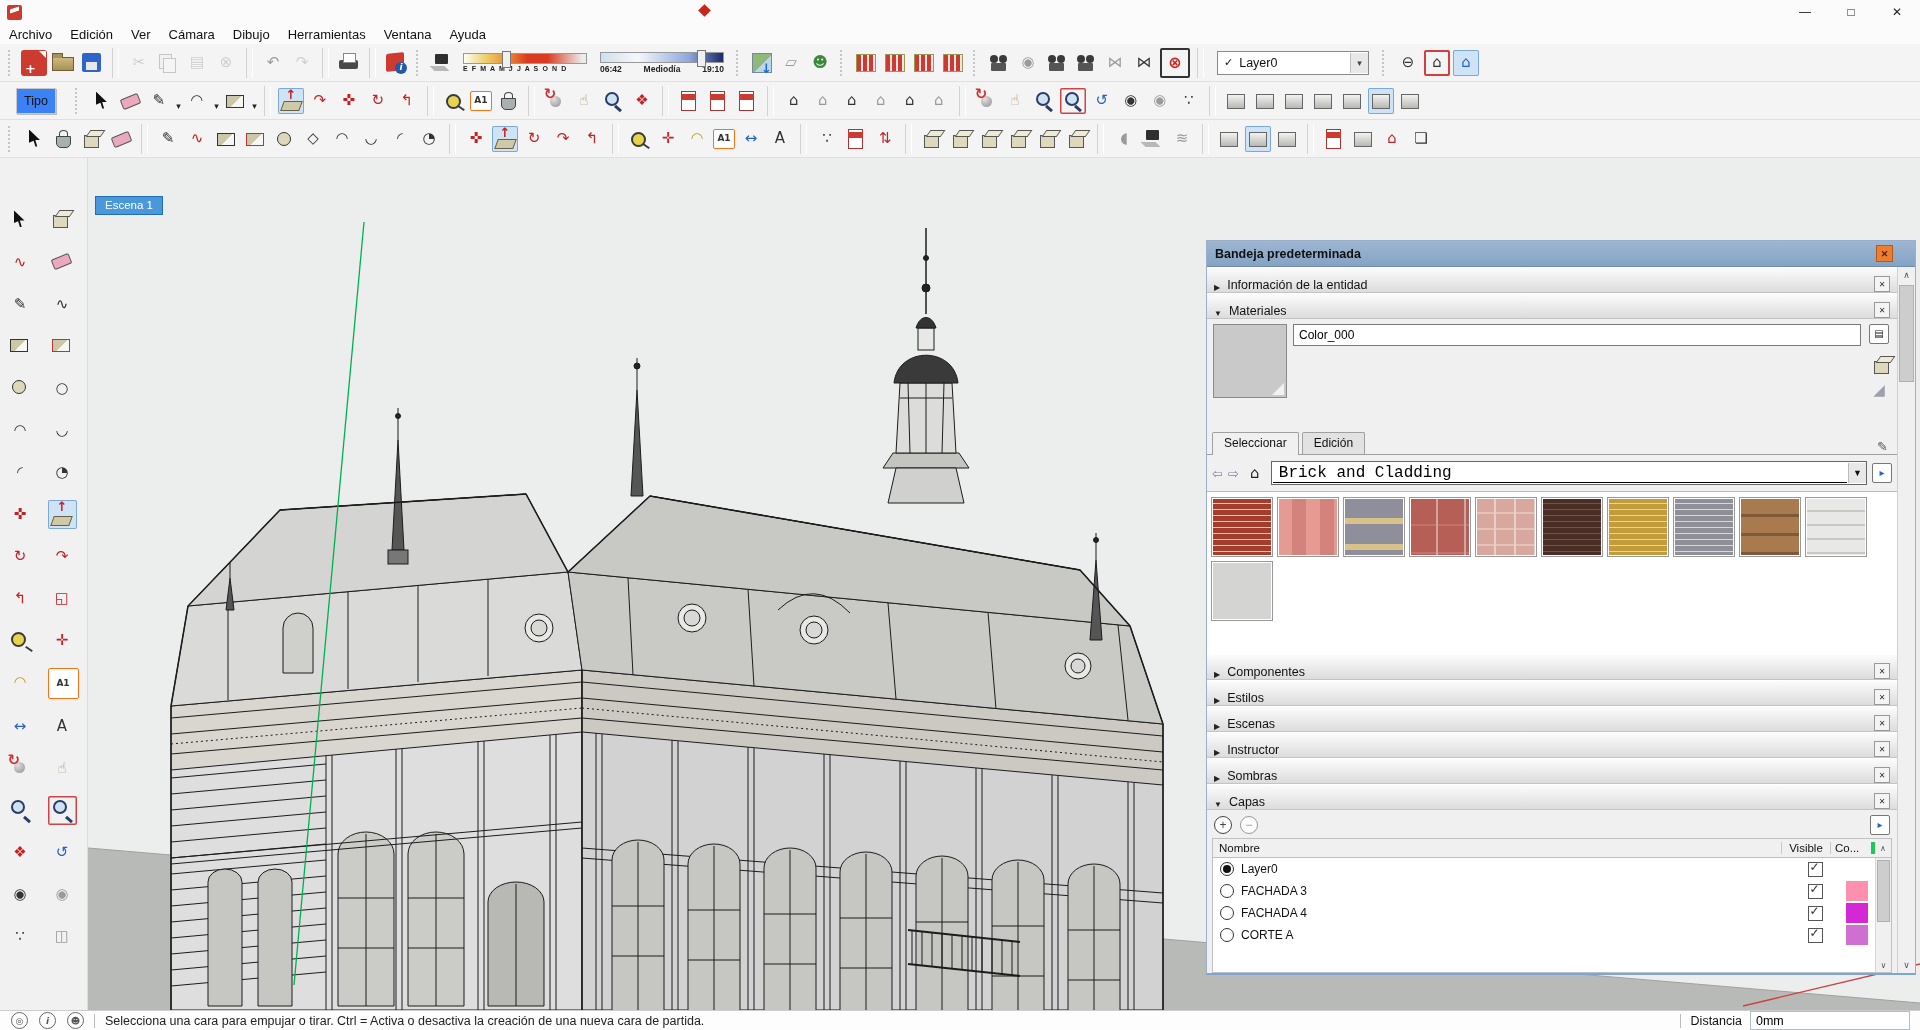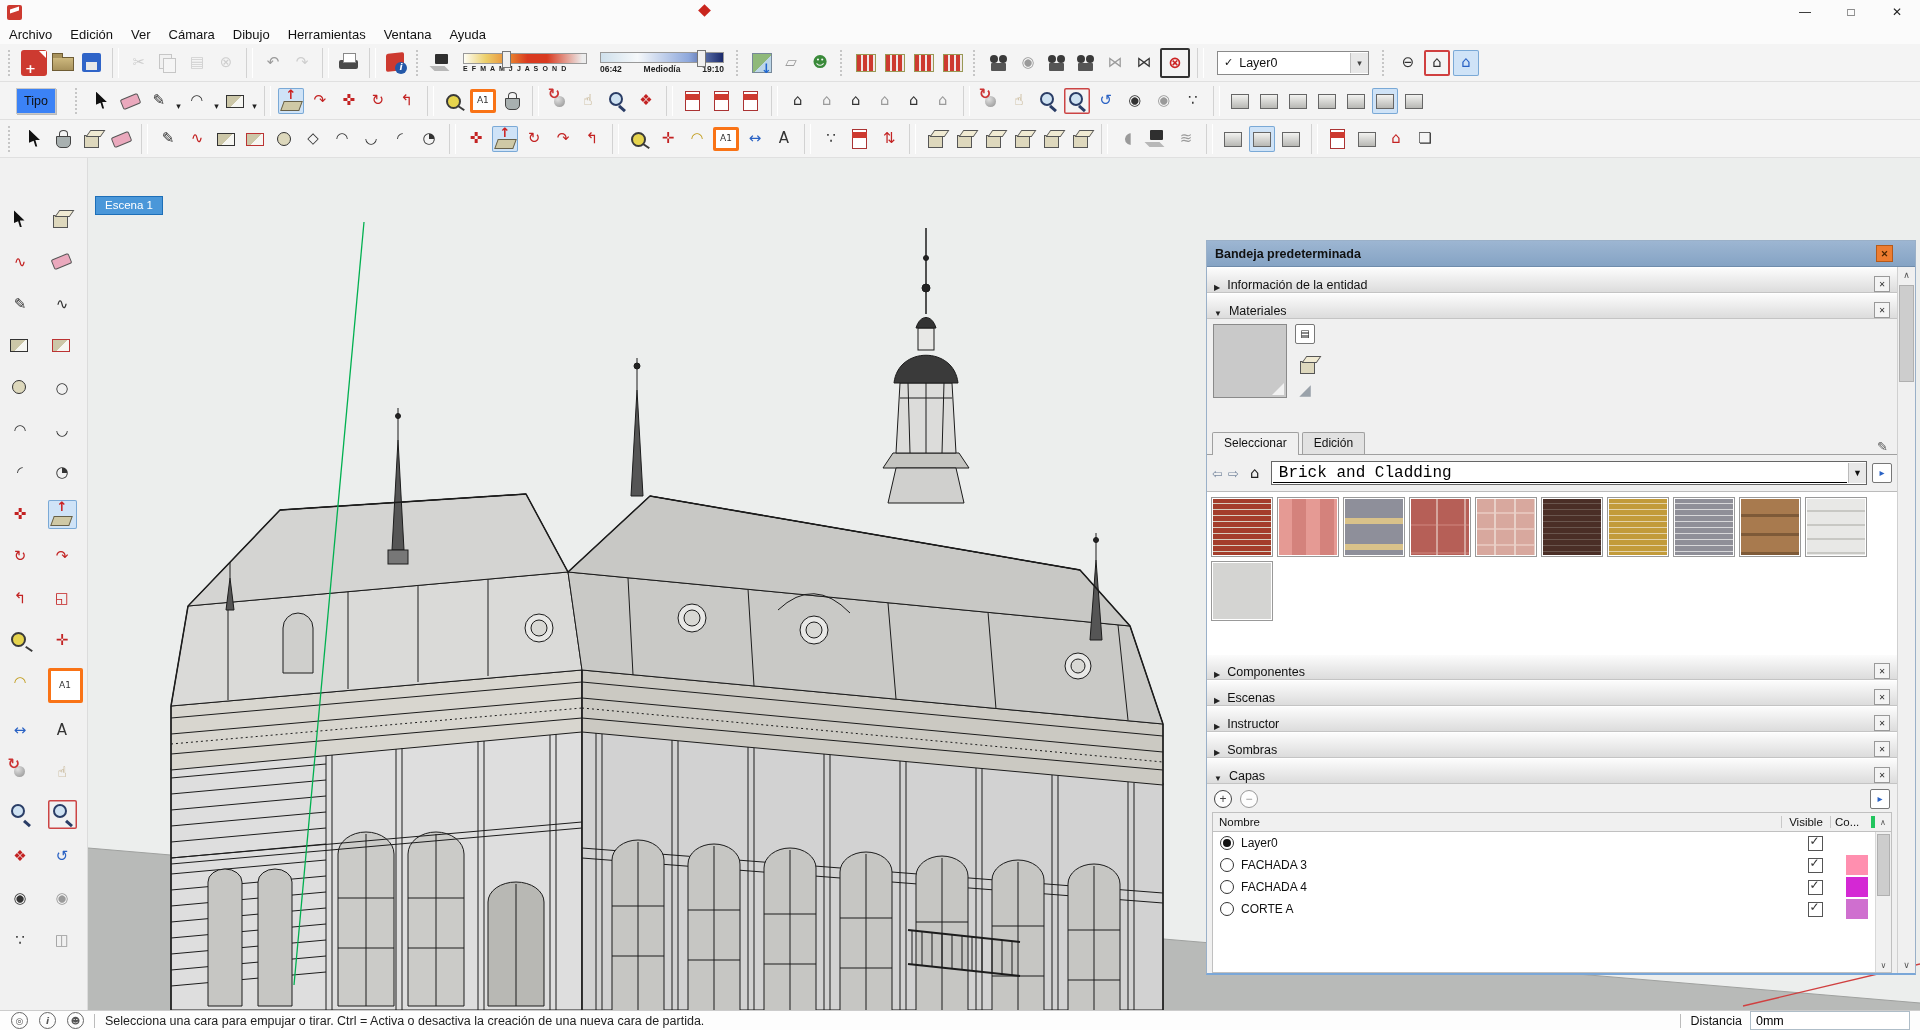--- a/index.html
+++ b/index.html
@@ -69,21 +69,21 @@
   .t-housered{box-shadow:inset 0 0 0 2px #d04040;}
   .t-cube::before{content:"";position:absolute;left:5px;top:9px;width:13px;height:11px;background:#ded8bd;border:1px solid #555;}
   .t-cube::after{content:"";position:absolute;left:9px;top:4px;width:13px;height:5px;background:#f0ead2;border:1px solid #555;transform:skewX(-35deg);}
   .t-stylebox::before{content:"";position:absolute;left:4px;top:6px;width:16px;height:13px;border:1px solid #666;background:linear-gradient(180deg,#f2f2f0,#b8b8b4);}
   .t-shadowbox::before{content:"";position:absolute;left:6px;top:4px;width:13px;height:10px;background:#2f2f2f;border-radius:1px;}
   .t-shadowbox::after{content:"";position:absolute;left:3px;bottom:5px;width:15px;height:5px;background:#b8b8b8;transform:skewX(45deg);}
   .t-reddoc::before{content:"";position:absolute;left:5px;top:3px;width:13px;height:18px;background:#fff;border:1px solid #a33;}
   .t-reddoc::after{content:"";position:absolute;left:5px;top:6px;width:15px;height:6px;background:#cd3a30;}
   .t-copy::before{content:"";position:absolute;left:4px;top:4px;width:11px;height:13px;border:1.5px solid #888;background:#eee;}
   .t-copy::after{content:"";position:absolute;left:8px;top:8px;width:11px;height:13px;border:1.5px solid #888;background:#f8f8f8;}
-  .t-a1{font-size:9px;border:3px solid #f97316;background:#fff;width:20px;height:18px;font-weight:400;color:#333;}
+  .t-a1{font-size:9px;border:1px solid #f97316;background:#fff;width:20px;height:18px;font-weight:700;color:#333;}
   .t-mini{border:1px solid #777;background:#fff;width:18px;height:18px;font-size:10px;}
   
   .slider{display:flex;flex-direction:column;justify-content:center;width:124px;margin:0 5px;}
   .track{height:9px;border:1px solid #999;position:relative;background:#fff;}
   .m-track{background:linear-gradient(90deg,#fdfdf5,#eccf6a 18%,#e8822f 38%,#d93a20 52%,#d93a20 68%,#ececec 97%);}
   .tm-track{background:linear-gradient(90deg,#cfe0ec,#f5f8fa 30%,#8ea8dc 72%,#1b2a6b);}
   .thumb{position:absolute;top:-3px;width:7px;height:15px;background:#f0f0f0;border:1px solid #777;}
   .m-labels{font-size:7px;letter-spacing:1.1px;white-space:nowrap;color:#222;margin-top:1px;font-weight:700;}
   .t-labels{display:flex;justify-content:space-between;font-size:8.5px;color:#222;margin-top:1px;font-weight:700;}
   
@@ -635,20 +635,23 @@
           <span class="sec-x"></span>
         </div>
         <div class="sec-head">
           <span class="tri tri-d"></span>
           <span>Materiales</span>
           <span class="sec-x"></span>
         </div>
         <div class="mat-body">
           <div class="mat-top">
             <div class="mat-preview"></div>
+            <div class="mat-mid">
+              <input class="mat-name" value="Color_000" style="">
+            </div>
             <div class="mat-icons">
               <span class="icon t-mini">▤</span>
               <span class="icon t-cube" style="width:20px;height:20px"></span>
               <span class="icon" style="width:20px;height:20px;color:#9aa2aa">◢</span>
             </div>
           </div>
           <div class="tabs">
             <span class="tab on">Seleccionar</span>
             <span class="tab">Edición</span>
             <span class="tab-pencil">✎</span>
@@ -674,20 +677,25 @@
               <span class="swatch" style="background: repeating-linear-gradient(rgb(194, 155, 58) 0px, rgb(194, 155, 58) 5px, rgb(227, 210, 168) 5px, rgb(227, 210, 168) 6px);"></span>
               <span class="swatch" style="background: repeating-linear-gradient(rgb(143, 143, 152) 0px, rgb(143, 143, 152) 5px, rgb(216, 216, 218) 5px, rgb(216, 216, 218) 6px);"></span>
               <span class="swatch" style="background: repeating-linear-gradient(rgb(168, 122, 78) 0px, rgb(168, 122, 78) 16px, rgb(126, 90, 56) 16px, rgb(126, 90, 56) 19px);"></span>
               <span class="swatch" style="background: repeating-linear-gradient(rgb(232, 232, 230) 0px, rgb(232, 232, 230) 12px, rgb(200, 200, 196) 12px, rgb(200, 200, 196) 14px);"></span>
               <span class="swatch" style="background: rgb(212, 212, 210);"></span>
             </div>
         </div>
         <div class="sec-head">
           <span class="tri tri-r"></span>
           <span>Componentes</span>
+          <span class="sec-x"></span>
+        </div>
+        <div class="sec-head">
+          <span class="tri tri-r"></span>
+          <span>Estilos</span>
           <span class="sec-x"></span>
         </div>
         <div class="sec-head">
           <span class="tri tri-r"></span>
           <span>Escenas</span>
           <span class="sec-x"></span>
         </div>
         <div class="sec-head">
           <span class="tri tri-r"></span>
           <span>Instructor</span>

